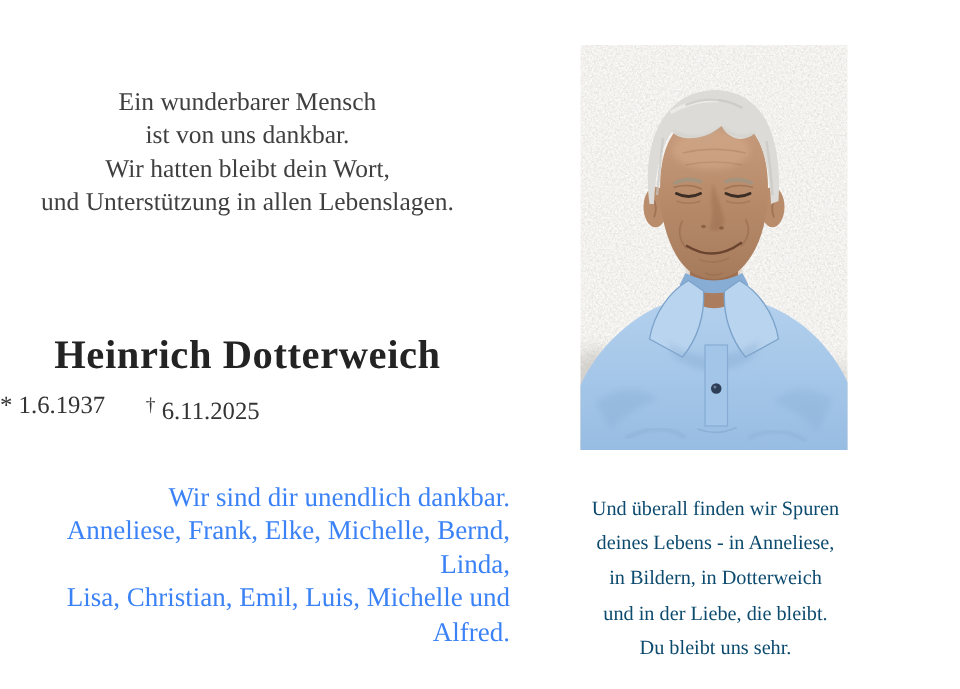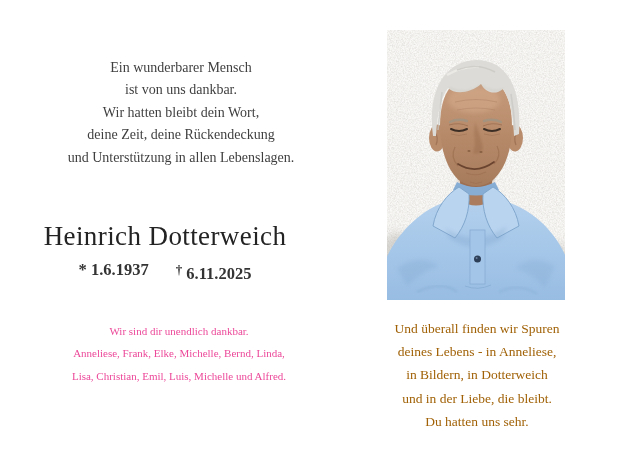--- a/index.html
+++ b/index.html
@@ -17,65 +17,64 @@
     overflow: hidden;
   }
   .block {
     position: absolute;
     text-align: center;
   }
   .tribute {
     left: 0;
     top: 57px;
     width: 330px;
-    font-size: 14px;
+    font-size: 17px;
     line-height: 22.4px;
     color: #3f3f3f;
-    padding-left: 16px;
   }
   .name {
     left: 0;
     top: 219px;
     width: 330px;
     font-size: 27px;
     line-height: 34px;
     letter-spacing: 0.4px;
     color: #232323;
+    font-weight: bold;
   }
   .dates {
     left: 0;
     top: 258px;
     width: 330px;
     font-size: 16.5px;
     line-height: 24px;
     color: #343434;
     display: flex;
-    justify-content: center;
     gap: 27px;
-    font-weight: bold;
   }
   .dates .sym-death {
     font-size: 13px;
     vertical-align: 5px;
   }
   .family {
     left: 18px;
     top: 320px;
     width: 322px;
-    font-size: 11px;
+    font-size: 18px;
     line-height: 22.4px;
-    color: #ec4899;
+    color: #3b82f6;
+    text-align: right;
   }
   .remembrance {
     left: 373px;
-    top: 317px;
+    top: 327px;
     width: 208px;
     font-size: 13.5px;
     line-height: 23.2px;
-    color: #a16207;
+    color: #0c4a6e;
   }
   .photo {
     position: absolute;
     left: 387px;
     top: 30px;
     width: 178px;
     height: 270px;
   }
   .photo svg {
     display: block;
@@ -85,21 +84,20 @@
 </style>
 </head>
 <body>
 
 <div class="card">
 
   <div class="block tribute">
     <div>Ein wunderbarer Mensch</div>
     <div>ist von uns dankbar.</div>
     <div>Wir hatten bleibt dein Wort,</div>
-    <div>deine Zeit, deine Rückendeckung</div>
     <div>und Unterstützung in allen Lebenslagen.</div>
   </div>
 
   <div class="block name">Heinrich Dotterweich</div>
 
   <div class="block dates">
     <span>
       <span class="sym-birth">*</span>
       <span>1.6.1937</span>
     </span>
@@ -221,16 +219,16 @@
 
       <path d="M 83,152 Q 89,155 95,152" stroke="#8a5c40" stroke-width="1" fill="none" opacity="0.3"></path>
     </svg>
   </div>
 
   <div class="block remembrance">
     <div>Und überall finden wir Spuren</div>
     <div>deines Lebens - in Anneliese,</div>
     <div>in Bildern, in Dotterweich</div>
     <div>und in der Liebe, die bleibt.</div>
-    <div>Du hatten uns sehr.</div>
+    <div>Du bleibt uns sehr.</div>
   </div>
 
 </div>
 
 </body></html>

